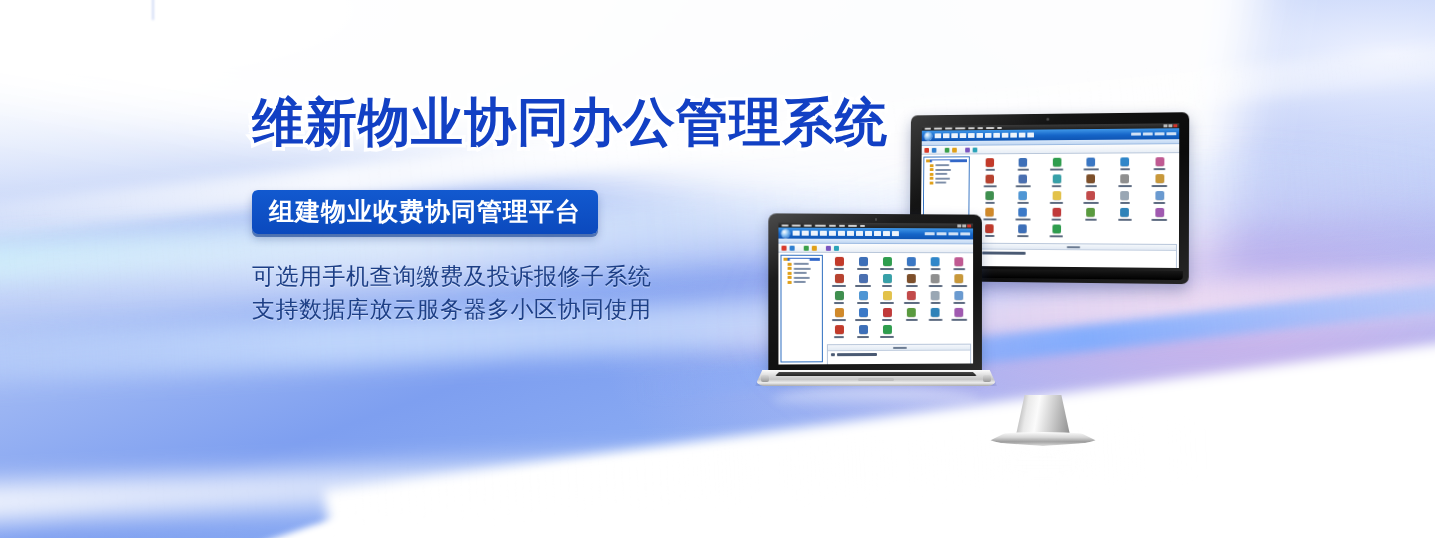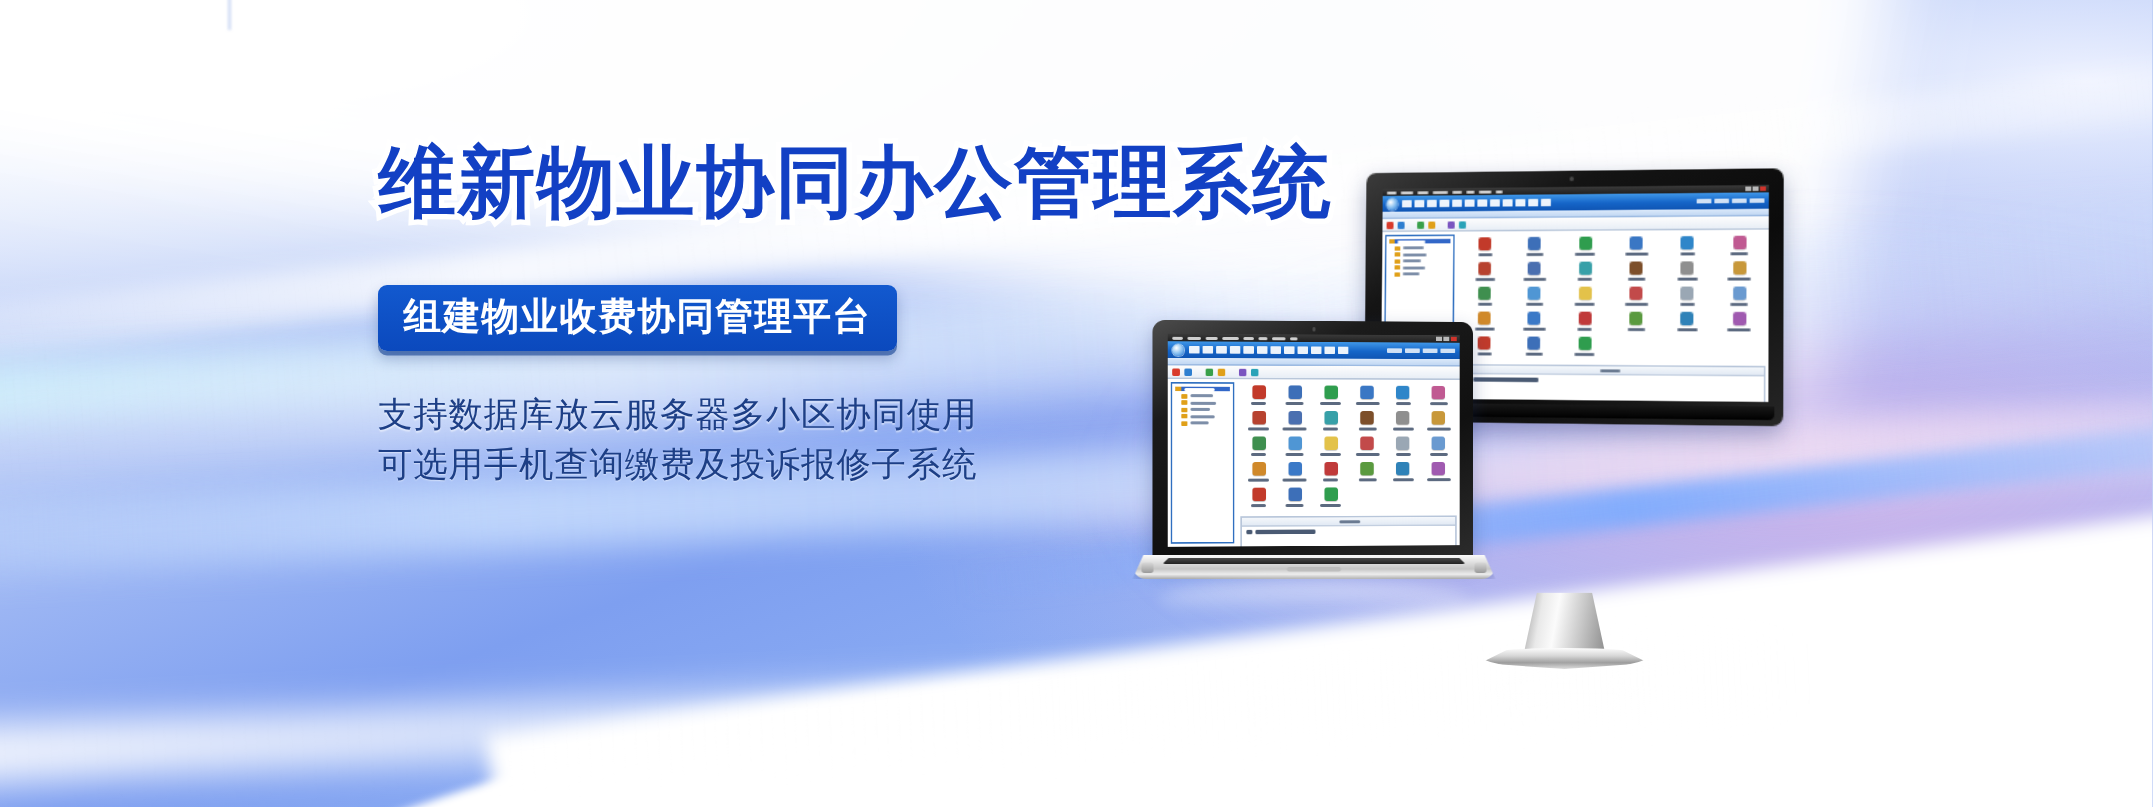--- a/index.html
+++ b/index.html
@@ -288,22 +288,22 @@
   <div class="sweep sw-seam"></div>
 
   <div class="copy">
     <h1 class="headline">维新物业协同办公管理系统</h1>
 
     <div class="badge">
       <div class="badge-text">组建物业收费协同管理平台</div>
     </div>
 
     <div class="features">
+      <div class="feature">可选用手机查询缴费及投诉报修子系统</div>
       <div class="feature">支持数据库放云服务器多小区协同使用</div>
-      <div class="feature">可选用手机查询缴费及投诉报修子系统</div>
     </div>
   </div>
 
   <div class="monitor">
     <div class="mon-bezel">
       <div class="mon-cam"></div>
       <div class="mon-screen">
         <div class="app">
           <div class="app-chrome">
             <div class="chrome-menu">

